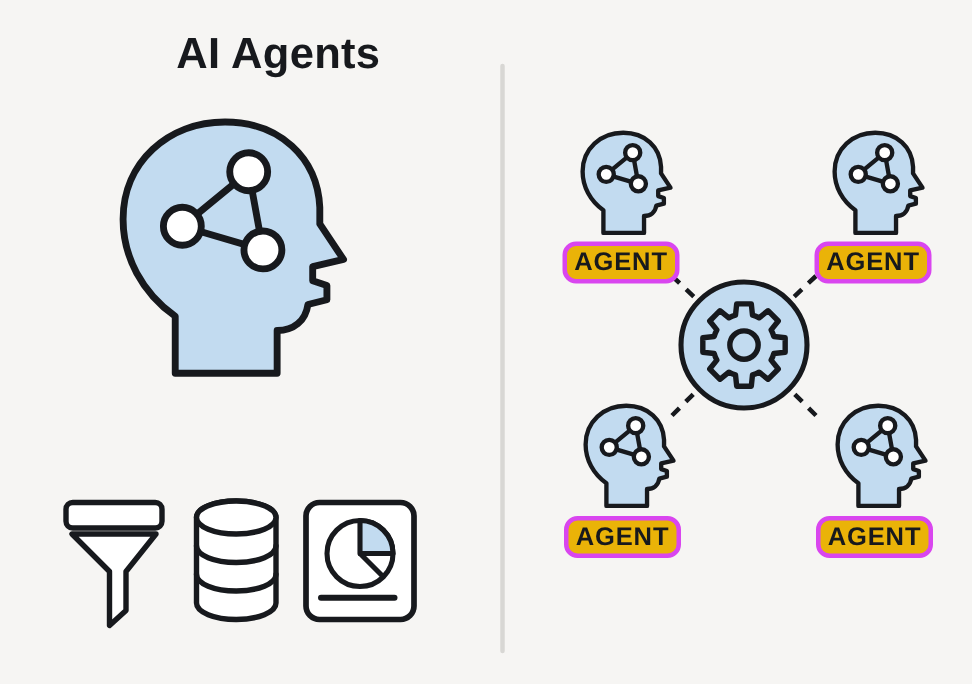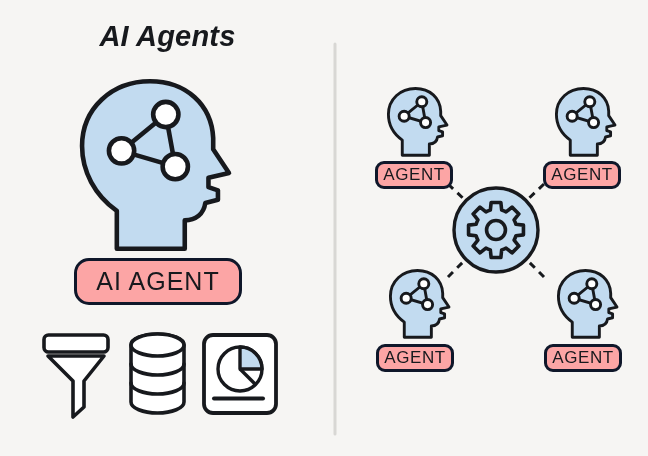--- a/index.html
+++ b/index.html
@@ -22,32 +22,32 @@
   .panel-title {
     position: absolute;
     top: 20px;
     text-align: center;
     font-size: 29px;
     font-weight: 700;
     line-height: 1.15;
     color: #17191d;
     letter-spacing: 0.2px;
   }
-  .panel-title.left  { left: 0;    width: 335px; font-style: italic; }
+  .panel-title.left  { left: 18px;    width: 335px; }
   .panel-title.right { left: 338px; width: 310px; }
 
   .pill {
     position: absolute;
     display: flex;
     align-items: center;
     justify-content: center;
-    background: #fca5a5;
-    border: 3px solid #0f172a;
+    background: #eab308;
+    border: 3px solid #d946ef;
     color: #17191d;
-    font-weight: 400;
+    font-weight: 700;
     box-sizing: border-box;
   }
   .pill.big {
     left: 74px; top: 258px;
     width: 168px; height: 47px;
     border-width: 3.5px;
     border-radius: 15px;
     font-size: 25px;
     letter-spacing: 1px;
   }
@@ -131,20 +131,19 @@
     </g>
 
     <use href="#head" transform="translate(384,86) scale(0.63)" stroke-width="4.6"></use>
     <use href="#head" transform="translate(552,86) scale(0.63)" stroke-width="4.6"></use>
     <use href="#head" transform="translate(386,268) scale(0.63)" stroke-width="4.6"></use>
     <use href="#head" transform="translate(554,268) scale(0.63)" stroke-width="4.6"></use>
   </svg>
 
   <div class="panel-title left">AI Agents</div>
 
-  <div class="pill big">AI AGENT</div>
 
   <div class="pill small tl">AGENT</div>
   <div class="pill small tr">AGENT</div>
   <div class="pill small bl">AGENT</div>
   <div class="pill small br">AGENT</div>
 
 </div>
 
 </body></html>

